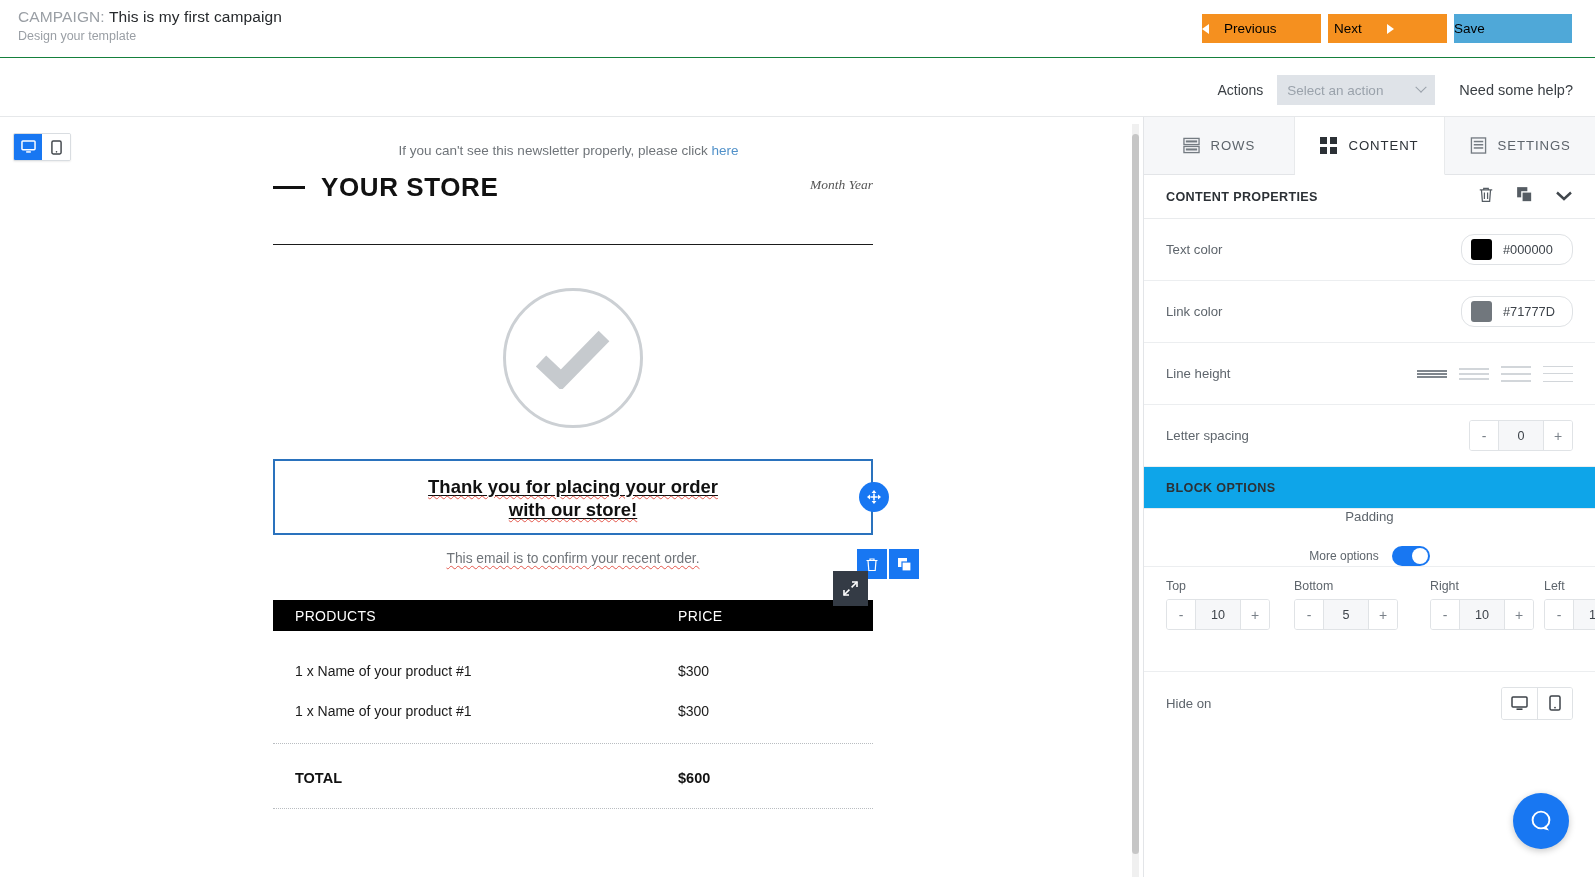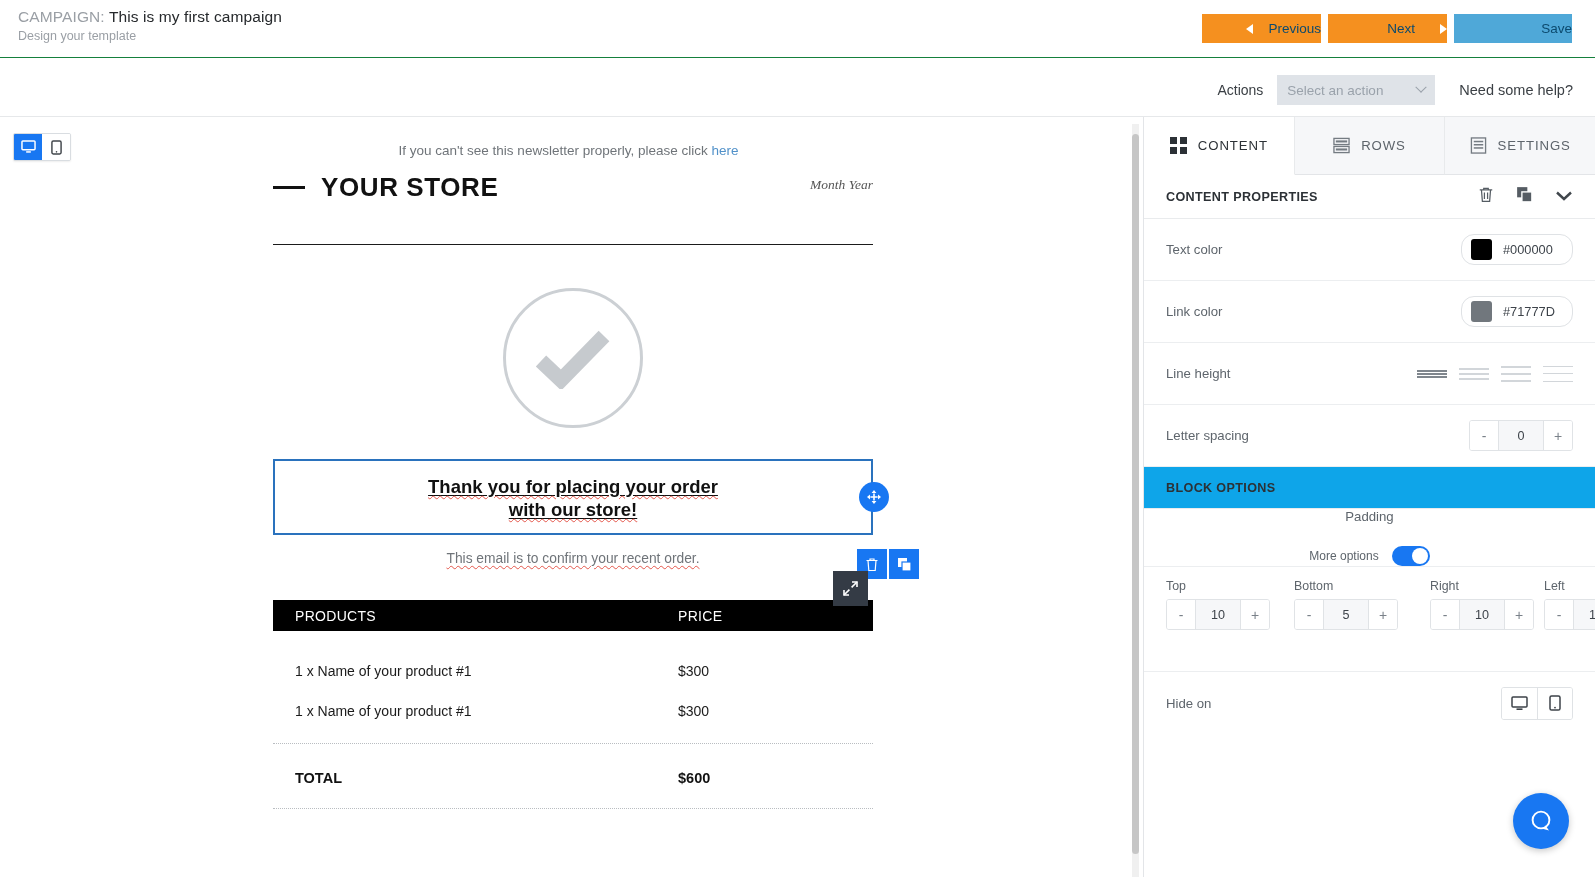--- a/index.html
+++ b/index.html
@@ -15,22 +15,22 @@
     position: absolute; left: 0; top: 0; width: 1595px; height: 58px;
     background: #ffffff; border-bottom: 1px solid #15803d;
   }
   .campaign-block { position: absolute; left: 18px; top: 8px; }
   .campaign-line { font-size: 15.5px; color: #26292c; letter-spacing: .1px; white-space: nowrap; }
   .campaign-label { color: #9a9fa5; }
   .campaign-sub { font-size: 12.5px; color: #9a9fa5; margin-top: 3px; }
 
   .topbtns { position: absolute; right: 23px; top: 14px; display: flex; gap: 7px; }
   .btn {
-    height: 29px; border: none; cursor: pointer; color: #0c4a6e;
-    font-size: 13.5px; display: flex; align-items: center; justify-content: flex-end;
+    height: 29px; border: none; cursor: pointer; color: #000000;
+    font-size: 13.5px; display: flex; align-items: center; justify-content: flex-start;
     gap: 9px; font-family: "Liberation Sans", sans-serif;
   }
   .btn-prev { background: #f5901f; width: 119px; }
   .btn-next { background: #f5901f; width: 119px; }
   .btn-save { background: #4fa8d8; width: 118px; }
   .tri { width: 0; height: 0; }
   .tri-l { border-top: 5px solid transparent; border-bottom: 5px solid transparent; border-right: 7px solid #fff; }
   .tri-r { border-top: 5px solid transparent; border-bottom: 5px solid transparent; border-left: 7px solid #fff; }
   .btn-next .lbl { margin-left: 6px; }
   .btn-next .tri-r { margin-left: 16px; }
@@ -378,37 +378,37 @@
       </svg>
     </div>
   </div>
 
   <div class="canvas-scrollbar"></div>
   <div class="canvas-thumb"></div>
 
   <div class="panel">
 
     <div class="tabs">
+      <div class="tab">
+        <svg width="17" height="17" viewBox="0 0 18 18">
+          <rect x="1" y="1.5" width="16" height="6.5" fill="none" stroke="#747b82" stroke-width="1.4"></rect>
+          <rect x="1" y="10" width="16" height="6.5" fill="none" stroke="#747b82" stroke-width="1.4"></rect>
+          <rect x="3" y="3.6" width="12" height="2.2" fill="#747b82"></rect>
+          <rect x="3" y="12.1" width="12" height="2.2" fill="#747b82"></rect>
+        </svg>
+        <span>ROWS</span>
+      </div>
       <div class="tab active">
         <svg width="17" height="17" viewBox="0 0 17 17">
           <rect x="0" y="0" width="7" height="7" fill="#2c3136"></rect>
           <rect x="10" y="0" width="7" height="7" fill="#2c3136"></rect>
           <rect x="0" y="10" width="7" height="7" fill="#2c3136"></rect>
           <rect x="10" y="10" width="7" height="7" fill="#2c3136"></rect>
         </svg>
         <span>CONTENT</span>
-      </div>
-      <div class="tab">
-        <svg width="17" height="17" viewBox="0 0 18 18">
-          <rect x="1" y="1.5" width="16" height="6.5" fill="none" stroke="#747b82" stroke-width="1.4"></rect>
-          <rect x="1" y="10" width="16" height="6.5" fill="none" stroke="#747b82" stroke-width="1.4"></rect>
-          <rect x="3" y="3.6" width="12" height="2.2" fill="#747b82"></rect>
-          <rect x="3" y="12.1" width="12" height="2.2" fill="#747b82"></rect>
-        </svg>
-        <span>ROWS</span>
       </div>
       <div class="tab">
         <svg width="17" height="17" viewBox="0 0 18 18">
           <rect x="1.5" y="1" width="15" height="16" fill="none" stroke="#747b82" stroke-width="1.4"></rect>
           <rect x="4" y="4" width="10" height="1.6" fill="#747b82"></rect>
           <rect x="4" y="7.4" width="10" height="1.6" fill="#747b82"></rect>
           <rect x="4" y="10.8" width="10" height="1.6" fill="#747b82"></rect>
         </svg>
         <span>SETTINGS</span>
       </div>

